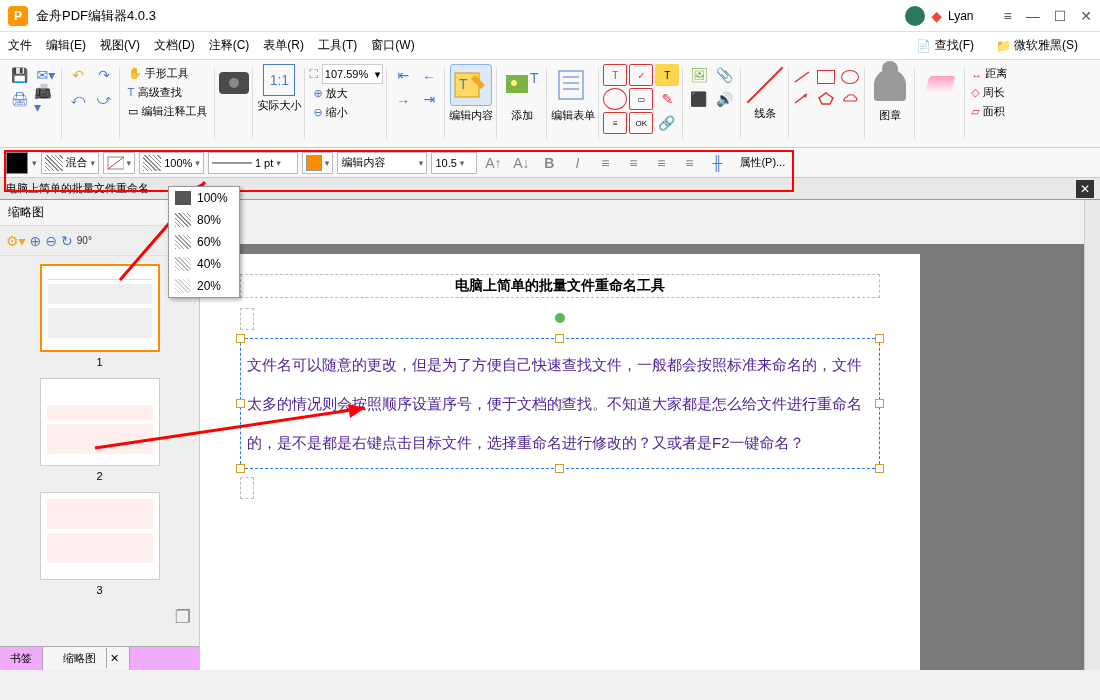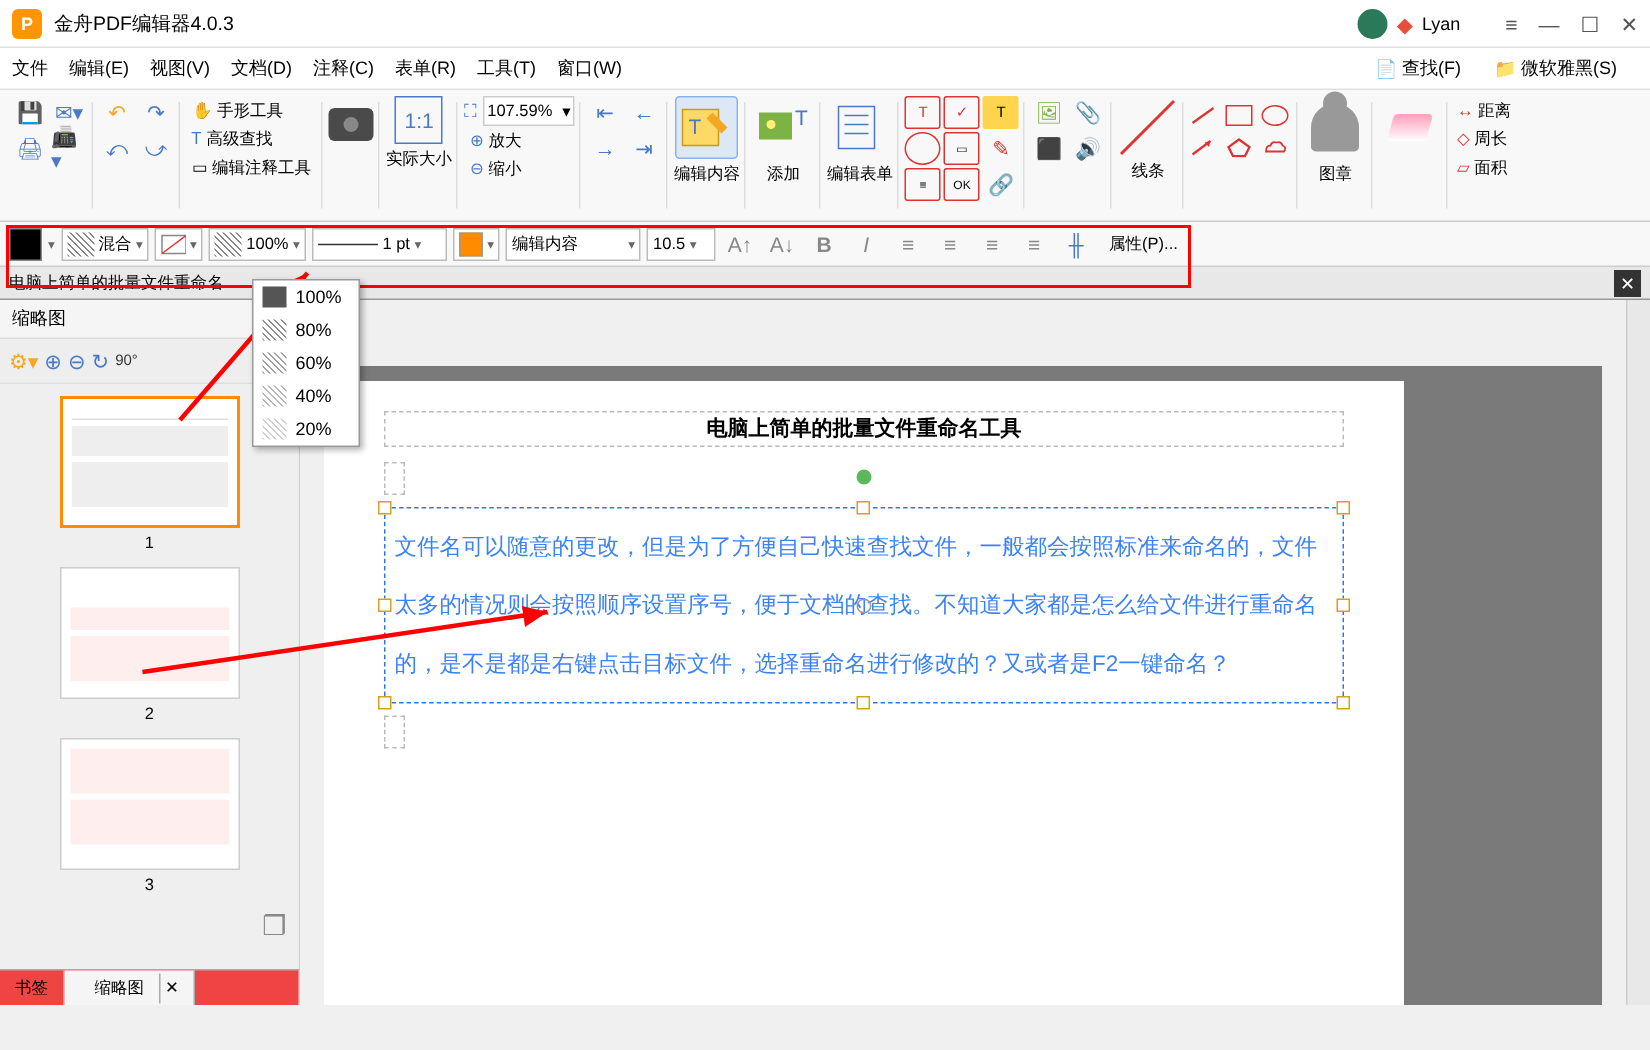--- a/index.html
+++ b/index.html
@@ -46,37 +46,37 @@
 .combo { display: flex; align-items: center; border: 1px solid #bbb; background: #fff; height: 22px; padding: 0 3px; font-size: 11px; }
 .combo .dd { margin-left: 3px; color: #666; font-size: 9px; }
 .fmt-btn { width: 24px; height: 22px; display: flex; align-items: center; justify-content: center; cursor: pointer; font-size: 14px; }
 .hatch { background: repeating-linear-gradient(45deg, #888, #888 1px, #fff 1px, #fff 3px); width: 18px; height: 16px; }
 .orange-sw { width: 16px; height: 16px; background: #ff8c00; border: 1px solid #999; }
 .highlight-red { position: absolute; border: 2px solid #ff0000; pointer-events: none; }
 
 .doc-tab-bar { height: 22px; background: #e8e8e8; border-bottom: 1px solid #999; display: flex; align-items: center; padding: 0 6px; font-size: 11px; }
 .doc-tab-bar .close-x { margin-left: auto; width: 18px; height: 18px; background: #333; color: #fff; display: flex; align-items: center; justify-content: center; font-size: 12px; }
 
-.main-area { display: flex; height: 470px; gap: 16px; }
+.main-area { display: flex; height: 470px; }
 .sidebar { width: 200px; background: #f5f5f5; border-right: 1px solid #ccc; display: flex; flex-direction: column; }
 .sidebar-title { padding: 4px 8px; font-size: 12px; border-bottom: 1px solid #ddd; }
 .sidebar-tools { height: 30px; display: flex; align-items: center; gap: 4px; padding: 0 6px; background: #eee; border-bottom: 1px solid #ddd; }
 .sidebar-tools span { cursor: pointer; font-size: 14px; color: #4a7ac7; }
 .thumb-area { flex: 1; overflow: auto; padding: 8px; background: #efefef; }
 .thumb { width: 120px; height: 88px; background: #fff; border: 1px solid #ccc; margin: 0 auto 4px; padding: 6px; font-size: 4px; color: #999; }
 .thumb.active { border: 2px solid #ff8c00; }
 .thumb-label { text-align: center; font-size: 11px; margin-bottom: 10px; }
-.sidebar-bottom { display: flex; background: #ef4444; height: 24px; font-size: 11px; border-top: 1px solid #aaa; }
+.sidebar-bottom { display: flex; background: #f0abfc; height: 24px; font-size: 11px; border-top: 1px solid #aaa; }
 .sidebar-bottom span { padding: 4px 10px; border-right: 1px solid #aaa; }
 .sidebar-bottom span.active { background: #f5f5f5; }
 
 .canvas { flex: 1; background: #7a7a7a; position: relative; overflow: hidden; display: flex; padding-top: 10px; margin-top: 44px; }
 .page { width: 720px; background: #fff; margin-top: 0; padding: 20px 40px; position: relative; min-height: 600px; }
 .page-header { text-align: center; font-weight: bold; font-size: 14px; border: 1px dashed #bbb; padding: 2px; margin-bottom: 10px; }
-.text-block { font-size: 15px; line-height: 2.6; color: #3b82f6; padding: 6px; }
+.text-block { font-size: 15px; line-height: 2.6; color: #4c1d95; padding: 6px; }
 .small-box { width: 14px; height: 22px; border: 1px dashed #bbb; margin: 8px 0; }
 .selected-block { border: 1.5px dashed #2a7ae0; position: relative; }
 .handle { width: 9px; height: 9px; background: #fff; border: 1.5px solid #d4a020; position: absolute; }
 .handle.tl { top: -5px; left: -5px; } .handle.tr { top: -5px; right: -5px; }
 .handle.bl { bottom: -5px; left: -5px; } .handle.br { bottom: -5px; right: -5px; }
 .handle.tm { top: -5px; left: 50%; margin-left: -5px; } .handle.bm { bottom: -5px; left: 50%; margin-left: -5px; }
 .handle.ml { top: 50%; left: -5px; margin-top: -5px; } .handle.mr { top: 50%; right: -5px; margin-top: -5px; }
 .rotate-handle { width: 10px; height: 10px; background: #5cb85c; border-radius: 50%; position: absolute; top: -26px; left: 50%; margin-left: -5px; }
 .center-dot { width: 10px; height: 10px; border: 1px solid #999; border-radius: 50%; position: absolute; top: 50%; left: 50%; margin: -5px 0 0 -5px; }
 .scrollbar-v { width: 16px; background: #e8e8e8; border-left: 1px solid #ccc; }

